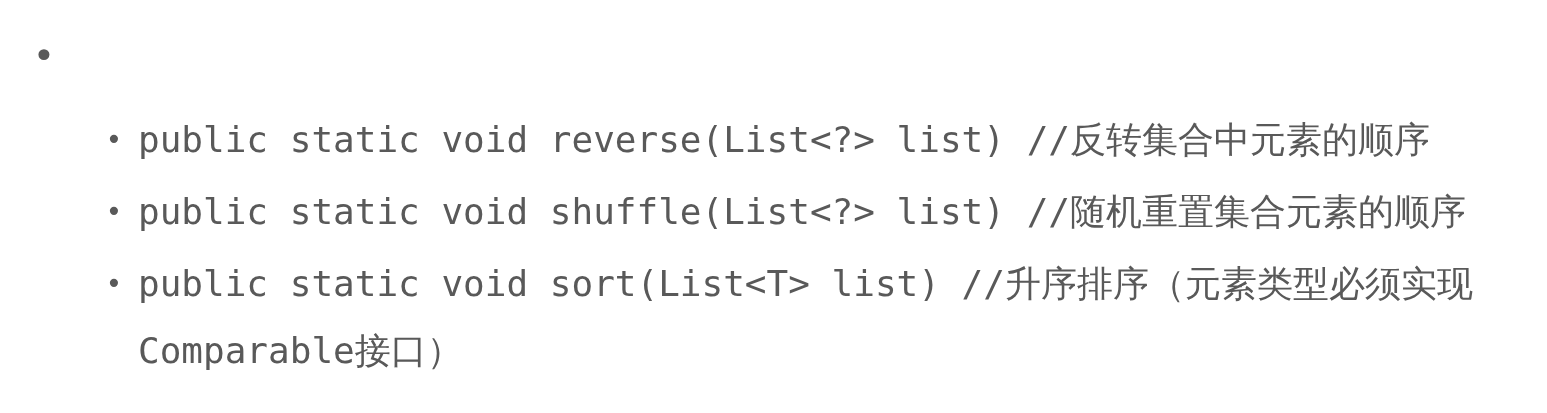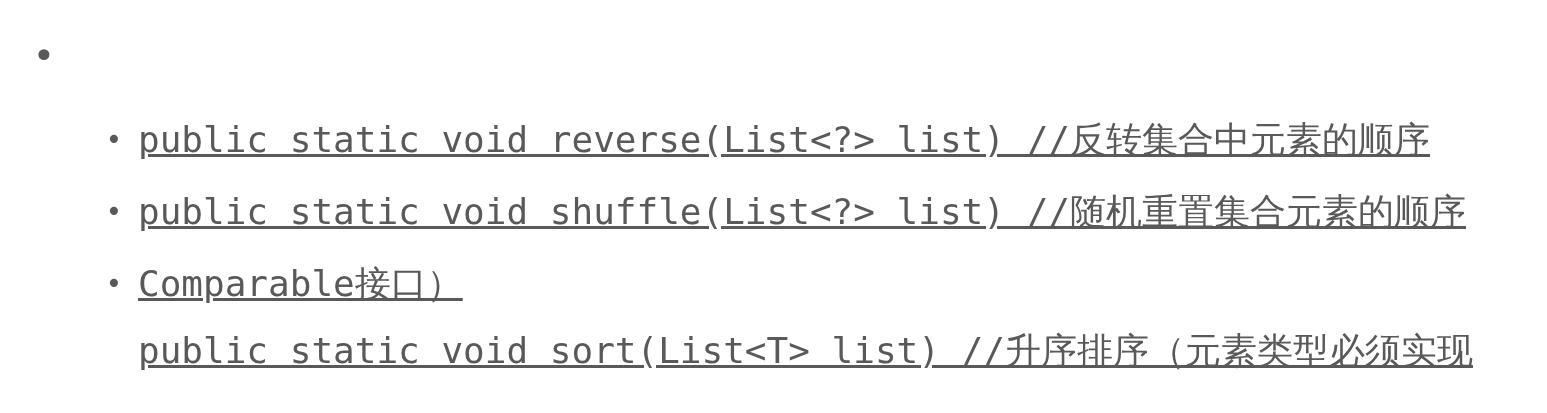--- a/index.html
+++ b/index.html
@@ -40,21 +40,21 @@
     line-height: 67px;
   }
   .item-bullet {
     width: 20px;
     margin-right: 14px;
     text-align: center;
     font-size: 28px;
     line-height: 67px;
     flex: none;
   }
-  .item-text { white-space: nowrap; text-decoration: underline; }
+  .item-text { white-space: nowrap; }
   .item-text div { white-space: nowrap; }
 </style>
 </head>
 <body>
 
 <div class="slide">
 
   <div class="title-row">
     <span class="title-bullet">•</span>
   </div>
@@ -67,20 +67,20 @@
     </div>
 
     <div class="method-item">
       <span class="item-bullet">•</span>
       <span class="item-text">public static void shuffle(List&lt;?&gt; list) //随机重置集合元素的顺序</span>
     </div>
 
     <div class="method-item">
       <span class="item-bullet">•</span>
       <span class="item-text">
+        <div>public static void sort(List&lt;T&gt; list) //升序排序（元素类型必须实现</div>
         <div>Comparable接口）</div>
-        <div>public static void sort(List&lt;T&gt; list) //升序排序（元素类型必须实现</div>
       </span>
     </div>
 
   </div>
 
 </div>
 
 </body></html>

